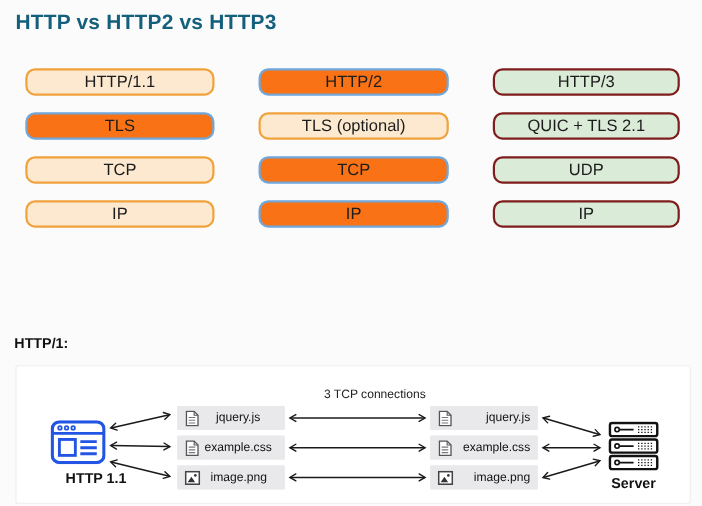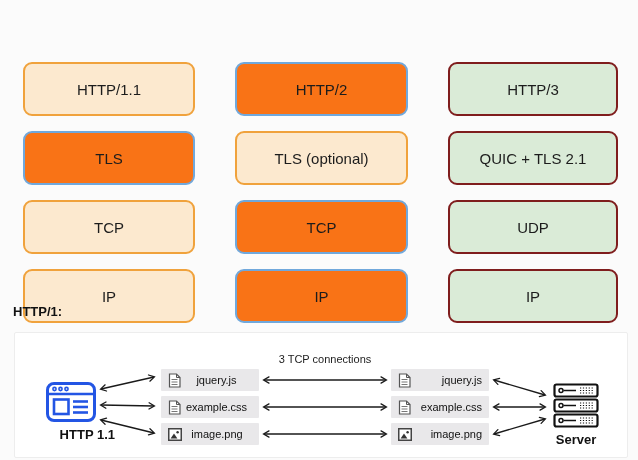--- a/index.html
+++ b/index.html
@@ -19,21 +19,21 @@
     letter-spacing: 0.2px;
   }
 
   .stack-grid {
     position: absolute; left: 23px; top: 62px;
     display: grid;
     grid-template-columns: 172px 173px 170px;
     column-gap: 40px; row-gap: 15px;
   }
   .layer-box {
-    height: 54px; border-radius: 9px;
+    height: 25px; border-radius: 9px;
     display: flex; align-items: center; justify-content: center;
     font-size: 15px; color: #1c1c1c;
   }
   .orange { background: #FCE9CF; border: 2px solid #F0A23C; }
   .blue   { background: #f97316; border: 2px solid #70A8DC; }
   .green  { background: #DAEBD7; border: 2px solid #7f1d1d; }
 
   .http1-heading {
     position: absolute; left: 13px; top: 304px;
     font-size: 13px; font-weight: bold; color: #111;
@@ -51,40 +51,41 @@
     position: absolute; left: 16px; top: 94px; width: 84px;
     text-align: right; font-size: 13px; font-weight: bold; color: #111;
   }
   .server-icon { position: absolute; left: 536px; top: 50px; }
   .server-label {
     position: absolute; left: 524px; top: 99px; width: 74px;
     text-align: center; font-size: 13px; font-weight: bold; color: #111;
   }
   .connections-label {
     position: absolute; left: 248px; top: 20px; width: 124px;
-    text-align: center; font-size: 11px; color: #222;
+    text-align: right; font-size: 11px; color: #222;
   }
 
   .chip {
     position: absolute; width: 98px; height: 22px;
     background: #E9E8EA; border-radius: 1px;
     display: flex; align-items: center; padding: 0 7px;
   }
   .chip .chip-label { flex: 1; font-size: 11px; color: #111; text-align: center; }
   .chip.right .chip-label { text-align: right; }
   .chip svg { flex-shrink: 0; }
   .c-left  { left: 146px; }
   .c-right { left: 376px; }
   .r1 { top: 36px; } .r2 { top: 63px; justify-content: center; } .r3 { top: 90px; }
 </style>
 </head>
 <body>
 
 <div class="page">
 
+  <div class="title">HTTP vs HTTP2 vs HTTP3</div>
 
   <div class="stack-grid">
     <div class="layer-box orange">HTTP/1.1</div>
     <div class="layer-box blue">HTTP/2</div>
     <div class="layer-box green">HTTP/3</div>
 
     <div class="layer-box blue">TLS</div>
     <div class="layer-box orange">TLS (optional)</div>
     <div class="layer-box green">QUIC + TLS 2.1</div>
 

